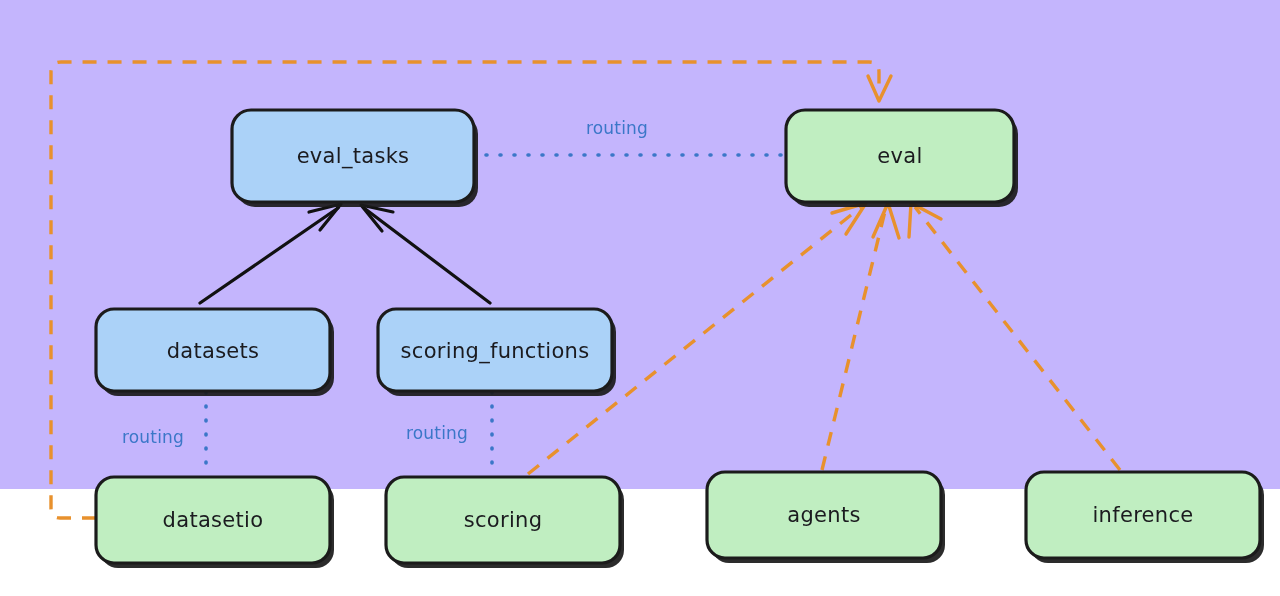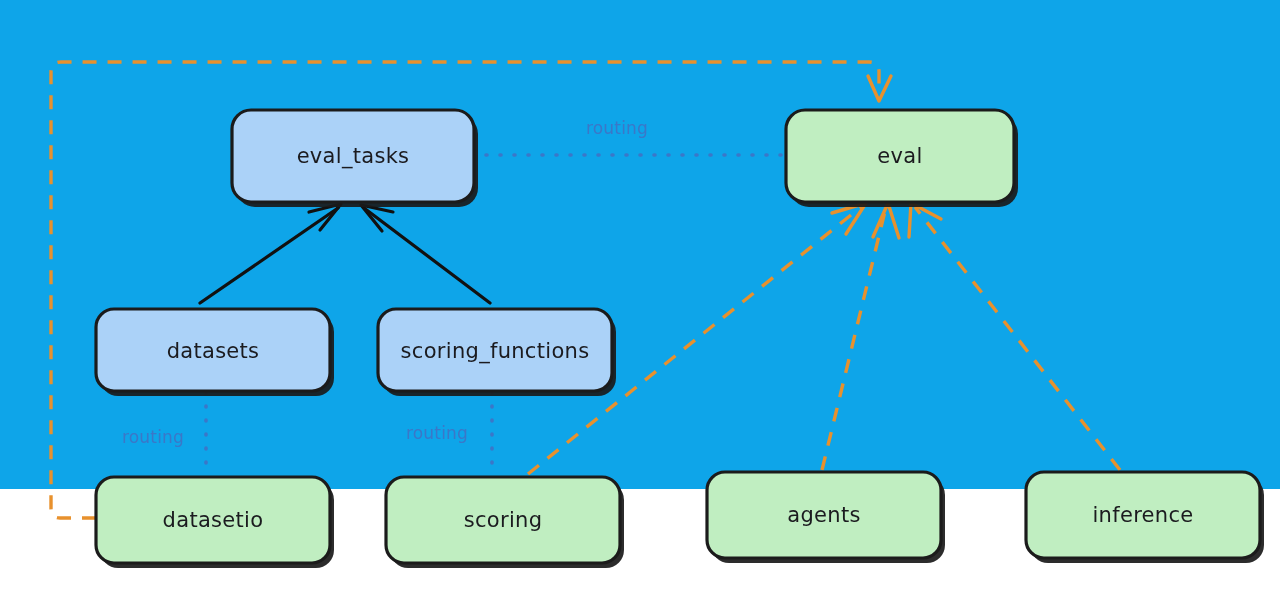--- a/index.html
+++ b/index.html
@@ -11,21 +11,21 @@
   body {
     width: 1280px;
     height: 596px;
     overflow: hidden;
     font-family: "DejaVu Sans", sans-serif;
   }
   #diagram-root {
     position: relative;
     width: 1280px;
     height: 489px;
-    background: #0ea5e9;
+    background: #c4b5fd;
   }
   svg#diagram-canvas {
     position: absolute;
     left: 0;
     top: 0;
     width: 1280px;
     height: 596px;
   }
   .node-label {
     font-family: "DejaVu Sans", sans-serif;

